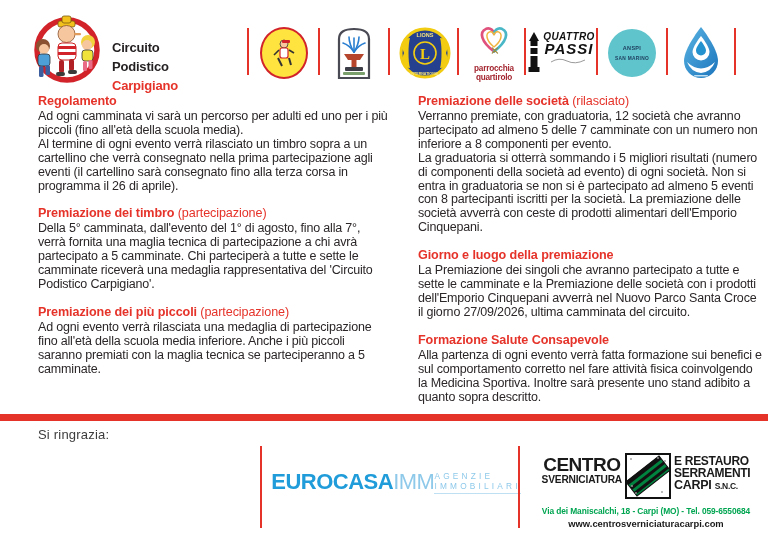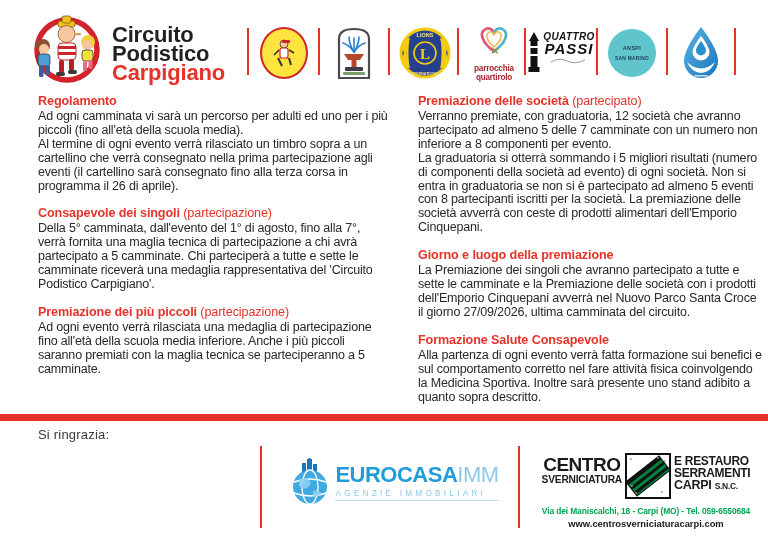--- a/index.html
+++ b/index.html
@@ -5,21 +5,21 @@
   * { margin:0; padding:0; box-sizing:border-box; }
   html,body { background:#888; }
   body { font-family:"Liberation Sans", sans-serif; }
   .page {
     position:relative; width:768px; height:543px; background:#ffffff;
     margin:0 auto; overflow:hidden;
   }
 
   
   .mascot { position:absolute; left:26px; top:13px; width:80px; height:76px; }
-  .title-block { position:absolute; left:112px; top:25px; line-height:19px; font-weight:bold; font-size:22px; letter-spacing:-0.2px; }
+  .title-block { position:absolute; left:112px; top:38px; line-height:19px; font-weight:bold; font-size:13px; letter-spacing:-0.2px; }
   .title-black { color:#231f20; }
   .title-red { color:#e5332a; }
 
   .vdiv { position:absolute; top:28px; width:2px; height:47px; background:#e5332a; }
   .vdiv-b { position:absolute; top:446px; width:2px; height:82px; background:#e5332a; }
 
   .logo-slot { position:absolute; top:24px; height:58px; display:flex; align-items:center; justify-content:center; flex-direction:column; }
 
   .atletica-oval { width:48px; height:52px; border-radius:50%; background:#ffe33e; border:2.5px solid #d2232a; display:flex; align-items:center; justify-content:center; }
   .anspi-circle { width:48px; height:48px; border-radius:50%; background:#5fc4cb; display:flex; flex-direction:column; align-items:center; justify-content:center; gap:5px; text-align:center; }
@@ -47,21 +47,21 @@
   .red-bar { position:absolute; left:0; top:414px; width:768px; height:7px; background:#e5332a; }
   .thanks { position:absolute; left:38px; top:427px; font-size:13px; color:#3c3c3c; letter-spacing:.2px; }
 
   .archimede { position:absolute; left:28px; top:458px; width:230px; text-align:center; color:#1a1a1a; }
   .archimede .rule { width:66px; height:2px; background:#2a2a2a; margin:0 0 6px 14px; }
   .archimede .name { font-size:20px; letter-spacing:4.5px; font-weight:400; line-height:20px; }
   .archimede .subtitle { font-size:6.3px; letter-spacing:.55px; color:#4a4a4a; margin-top:2px; }
   .archimede .url { font-size:11px; font-weight:bold; letter-spacing:2.4px; margin-top:2px; color:#000; }
 
   .eurocasa { position:absolute; left:283px; top:458px; width:222px; display:flex; align-items:center; justify-content:center; gap:4px; }
-  .eurocasa .txt { display:flex; flex-direction:column; }
+  .eurocasa .txt { display:flex; }
   .eurocasa .nm { font-size:22px; font-weight:800; color:#1f9cd9; line-height:24px; letter-spacing:-0.5px; }
   .eurocasa .nm .light { font-weight:400; color:#8ec9ea; }
   .eurocasa .sub { font-size:8.3px; letter-spacing:3.2px; color:#8ec9ea; border-bottom:1px solid #bfe0f2; padding-bottom:2px; margin-top:1px; }
 
   .centro { position:absolute; left:530px; top:453px; width:232px; }
   .centro .row { display:flex; align-items:flex-start; justify-content:center; gap:3px; }
   .centro .lcol { text-align:center; padding-top:2px; }
   .centro .l1 { font-size:19px; font-weight:800; color:#1a1a1a; line-height:19px; letter-spacing:-0.5px; }
   .centro .l2 { font-size:10.2px; font-weight:800; color:#1a1a1a; line-height:11px; letter-spacing:-0.2px; }
   .centro .rcol { text-align:left; padding-top:2px; }
@@ -221,32 +221,32 @@
     </svg>
   </div>
 
   <div class="col col-left">
     <section class="sec">
       <h3><span class="h-strong">Regolamento</span><span class="h-normal"></span></h3>
       <p class="sec-body">Ad ogni camminata vi sarà un percorso per adulti ed uno per i più piccoli (fino all'età della scuola media).
 Al termine di ogni evento verrà rilasciato un timbro sopra a un cartellino che verrà consegnato nella prima partecipazione agli eventi (il cartellino sarà consegnato fino alla terza corsa in programma il 26 di aprile).</p>
     </section>
     <section class="sec">
-      <h3><span class="h-strong">Consapevole dei singoli</span><span class="h-normal"> (partecipazione)</span></h3>
+      <h3><span class="h-strong">Premiazione dei timbro</span><span class="h-normal"> (partecipazione)</span></h3>
       <p class="sec-body">Della 5° camminata, dall'evento del 1° di agosto, fino alla 7°, verrà fornita una maglia tecnica di partecipazione a chi avrà partecipato a 5 camminate. Chi parteciperà a tutte e sette le camminate riceverà una medaglia rappresentativa del 'Circuito Podistico Carpigiano'.</p>
     </section>
     <section class="sec">
       <h3><span class="h-strong">Premiazione dei più piccoli</span><span class="h-normal"> (partecipazione)</span></h3>
       <p class="sec-body">Ad ogni evento verrà rilasciata una medaglia di partecipazione fino all'età della scuola media inferiore. Anche i più piccoli saranno premiati con la maglia tecnica se parteciperanno a 5 camminate.</p>
     </section>
   </div>
 
   <div class="col col-right">
     <section class="sec">
-      <h3><span class="h-strong">Premiazione delle società</span><span class="h-normal"> (partecipato)</span></h3>
+      <h3><span class="h-strong">Premiazione delle società</span><span class="h-normal"> (rilasciato)</span></h3>
       <p class="sec-body">Verranno premiate, con graduatoria, 12 società che avranno partecipato ad almeno 5 delle 7 camminate con un numero non inferiore a 8 componenti per evento.
 La graduatoria si otterrà sommando i 5 migliori risultati (numero di componenti della società ad evento) di ogni società. Non si entra in graduatoria se non si è partecipato ad almeno 5 eventi con 8 partecipanti iscritti per la società. La premiazione delle società avverrà con ceste di prodotti alimentari dell'Emporio Cinquepani.</p>
     </section>
     <section class="sec">
       <h3><span class="h-strong">Giorno e luogo della premiazione</span><span class="h-normal"></span></h3>
       <p class="sec-body">La Premiazione dei singoli che avranno partecipato a tutte e sette le camminate e la Premiazione delle società con i prodotti dell'Emporio Cinquepani avverrà nel Nuovo Parco Santa Croce il giorno 27/09/2026, ultima camminata del circuito.</p>
     </section>
     <section class="sec">
       <h3><span class="h-strong">Formazione Salute Consapevole</span><span class="h-normal"></span></h3>
       <p class="sec-body">Alla partenza di ogni evento verrà fatta formazione sui benefici e sul comportamento corretto nel fare attività fisica coinvolgendo la Medicina Sportiva. Inoltre sarà presente uno stand adibito a quanto sopra descritto.</p>

